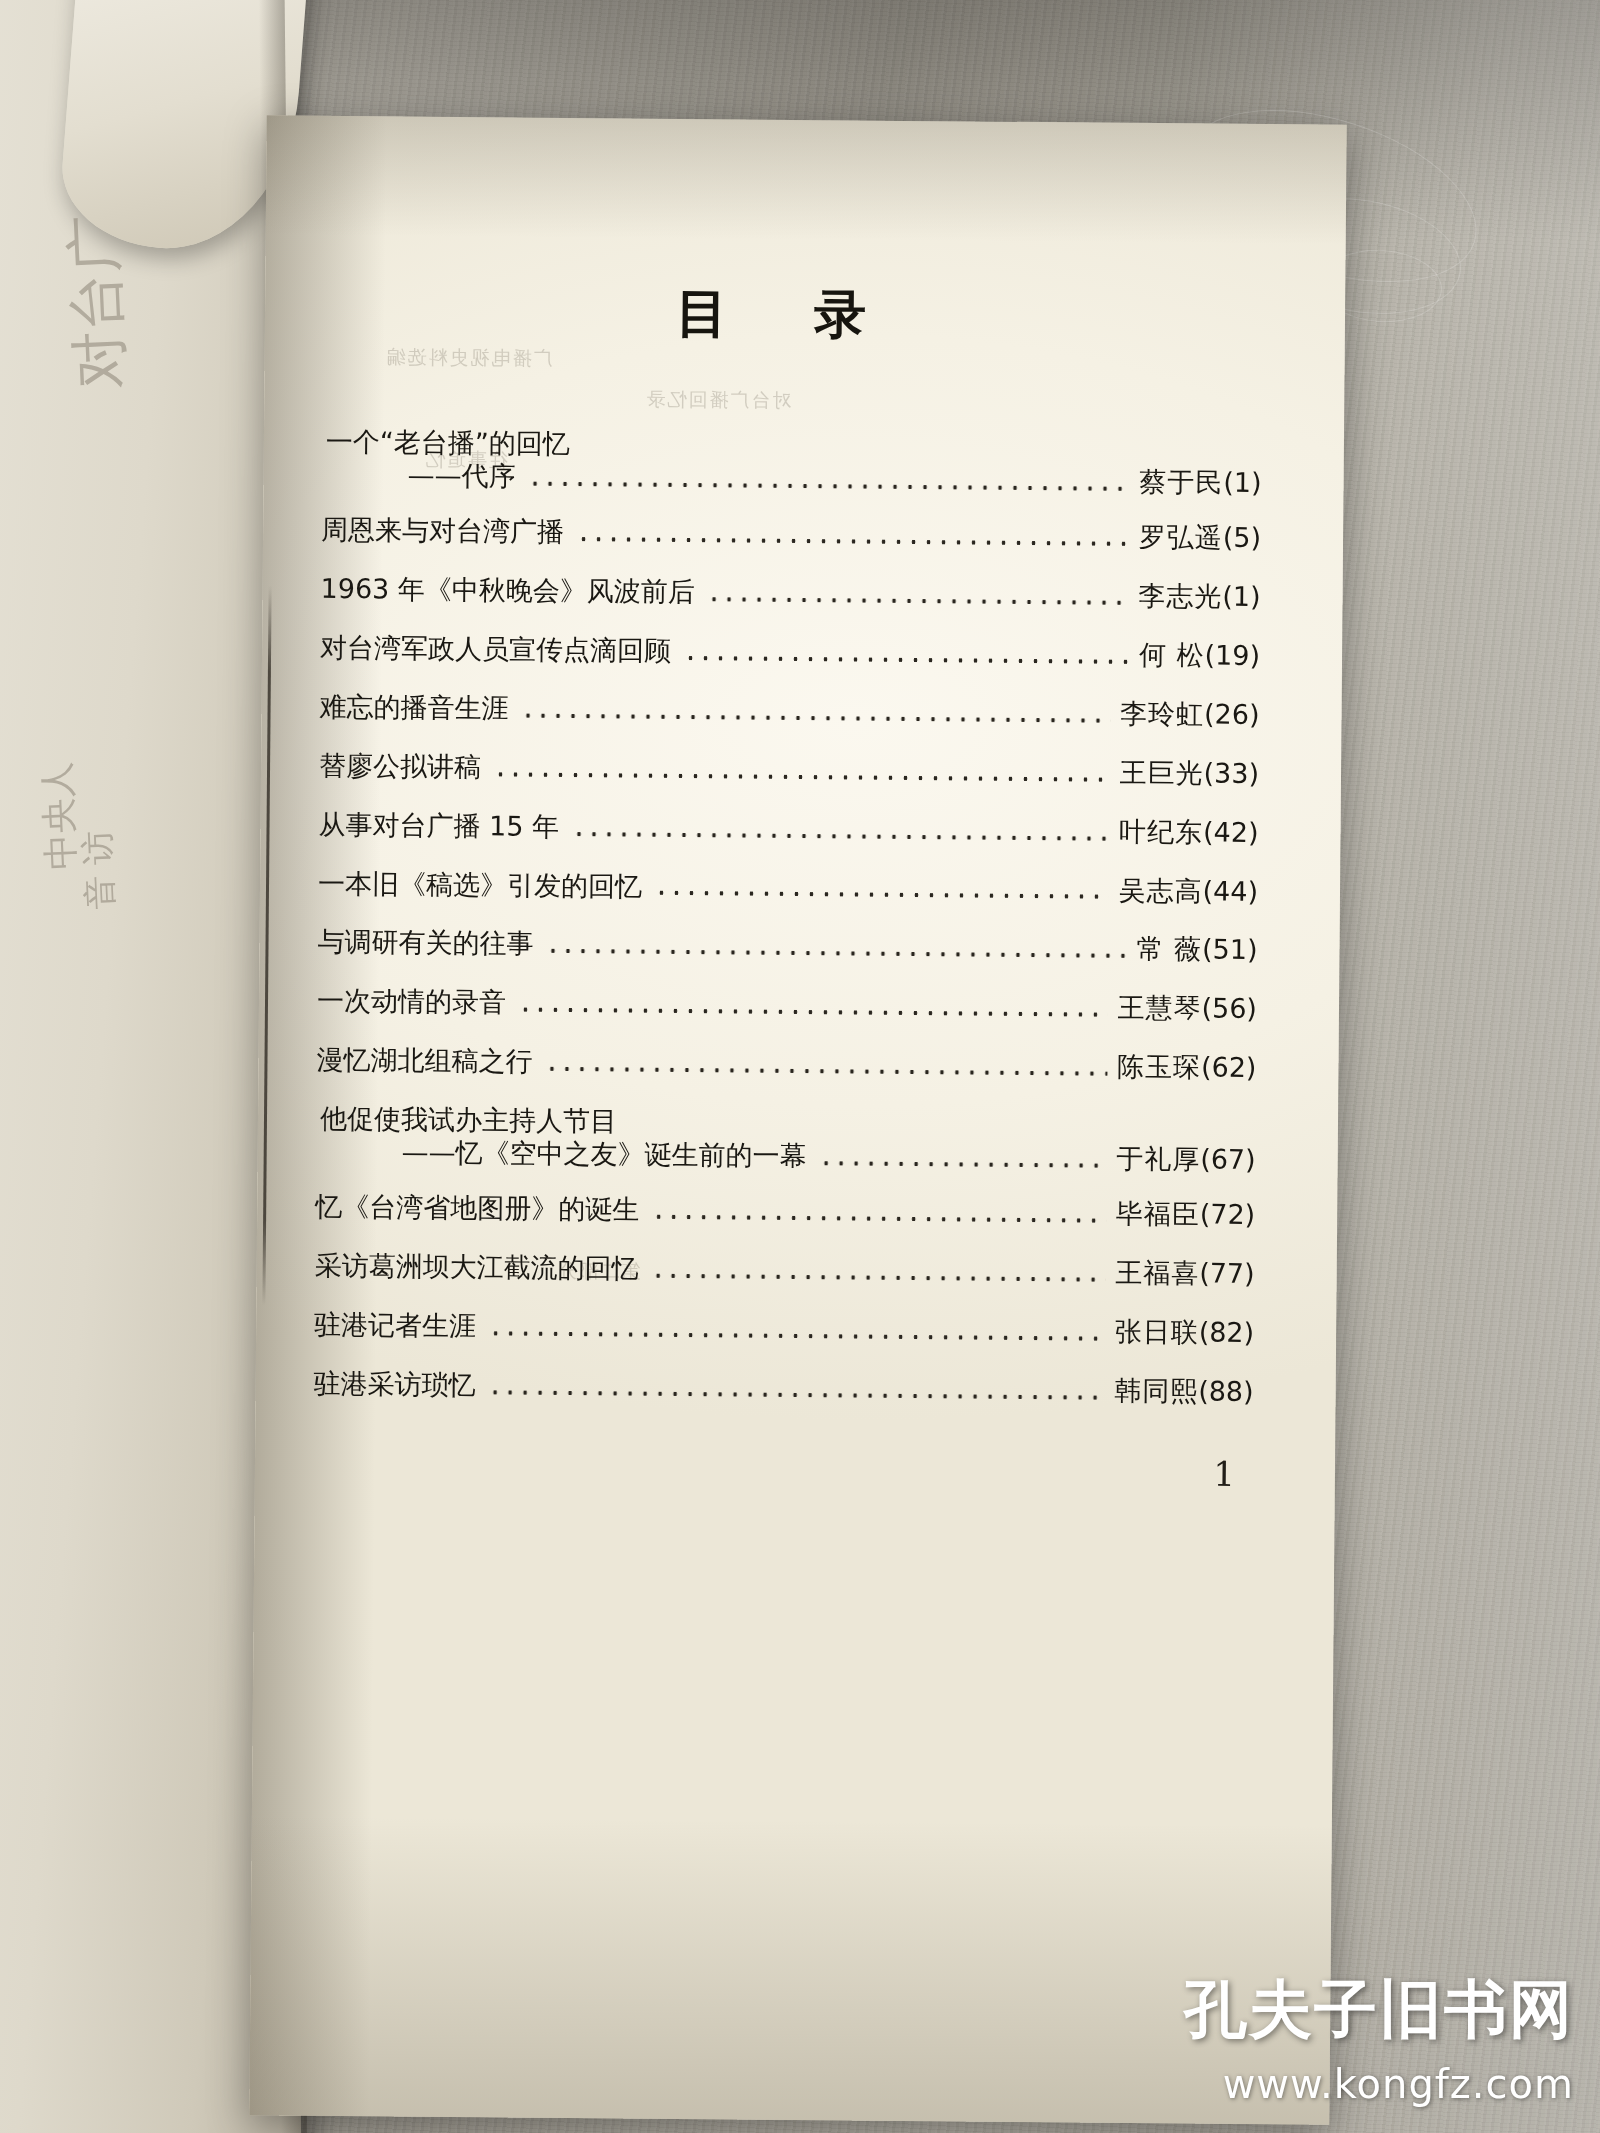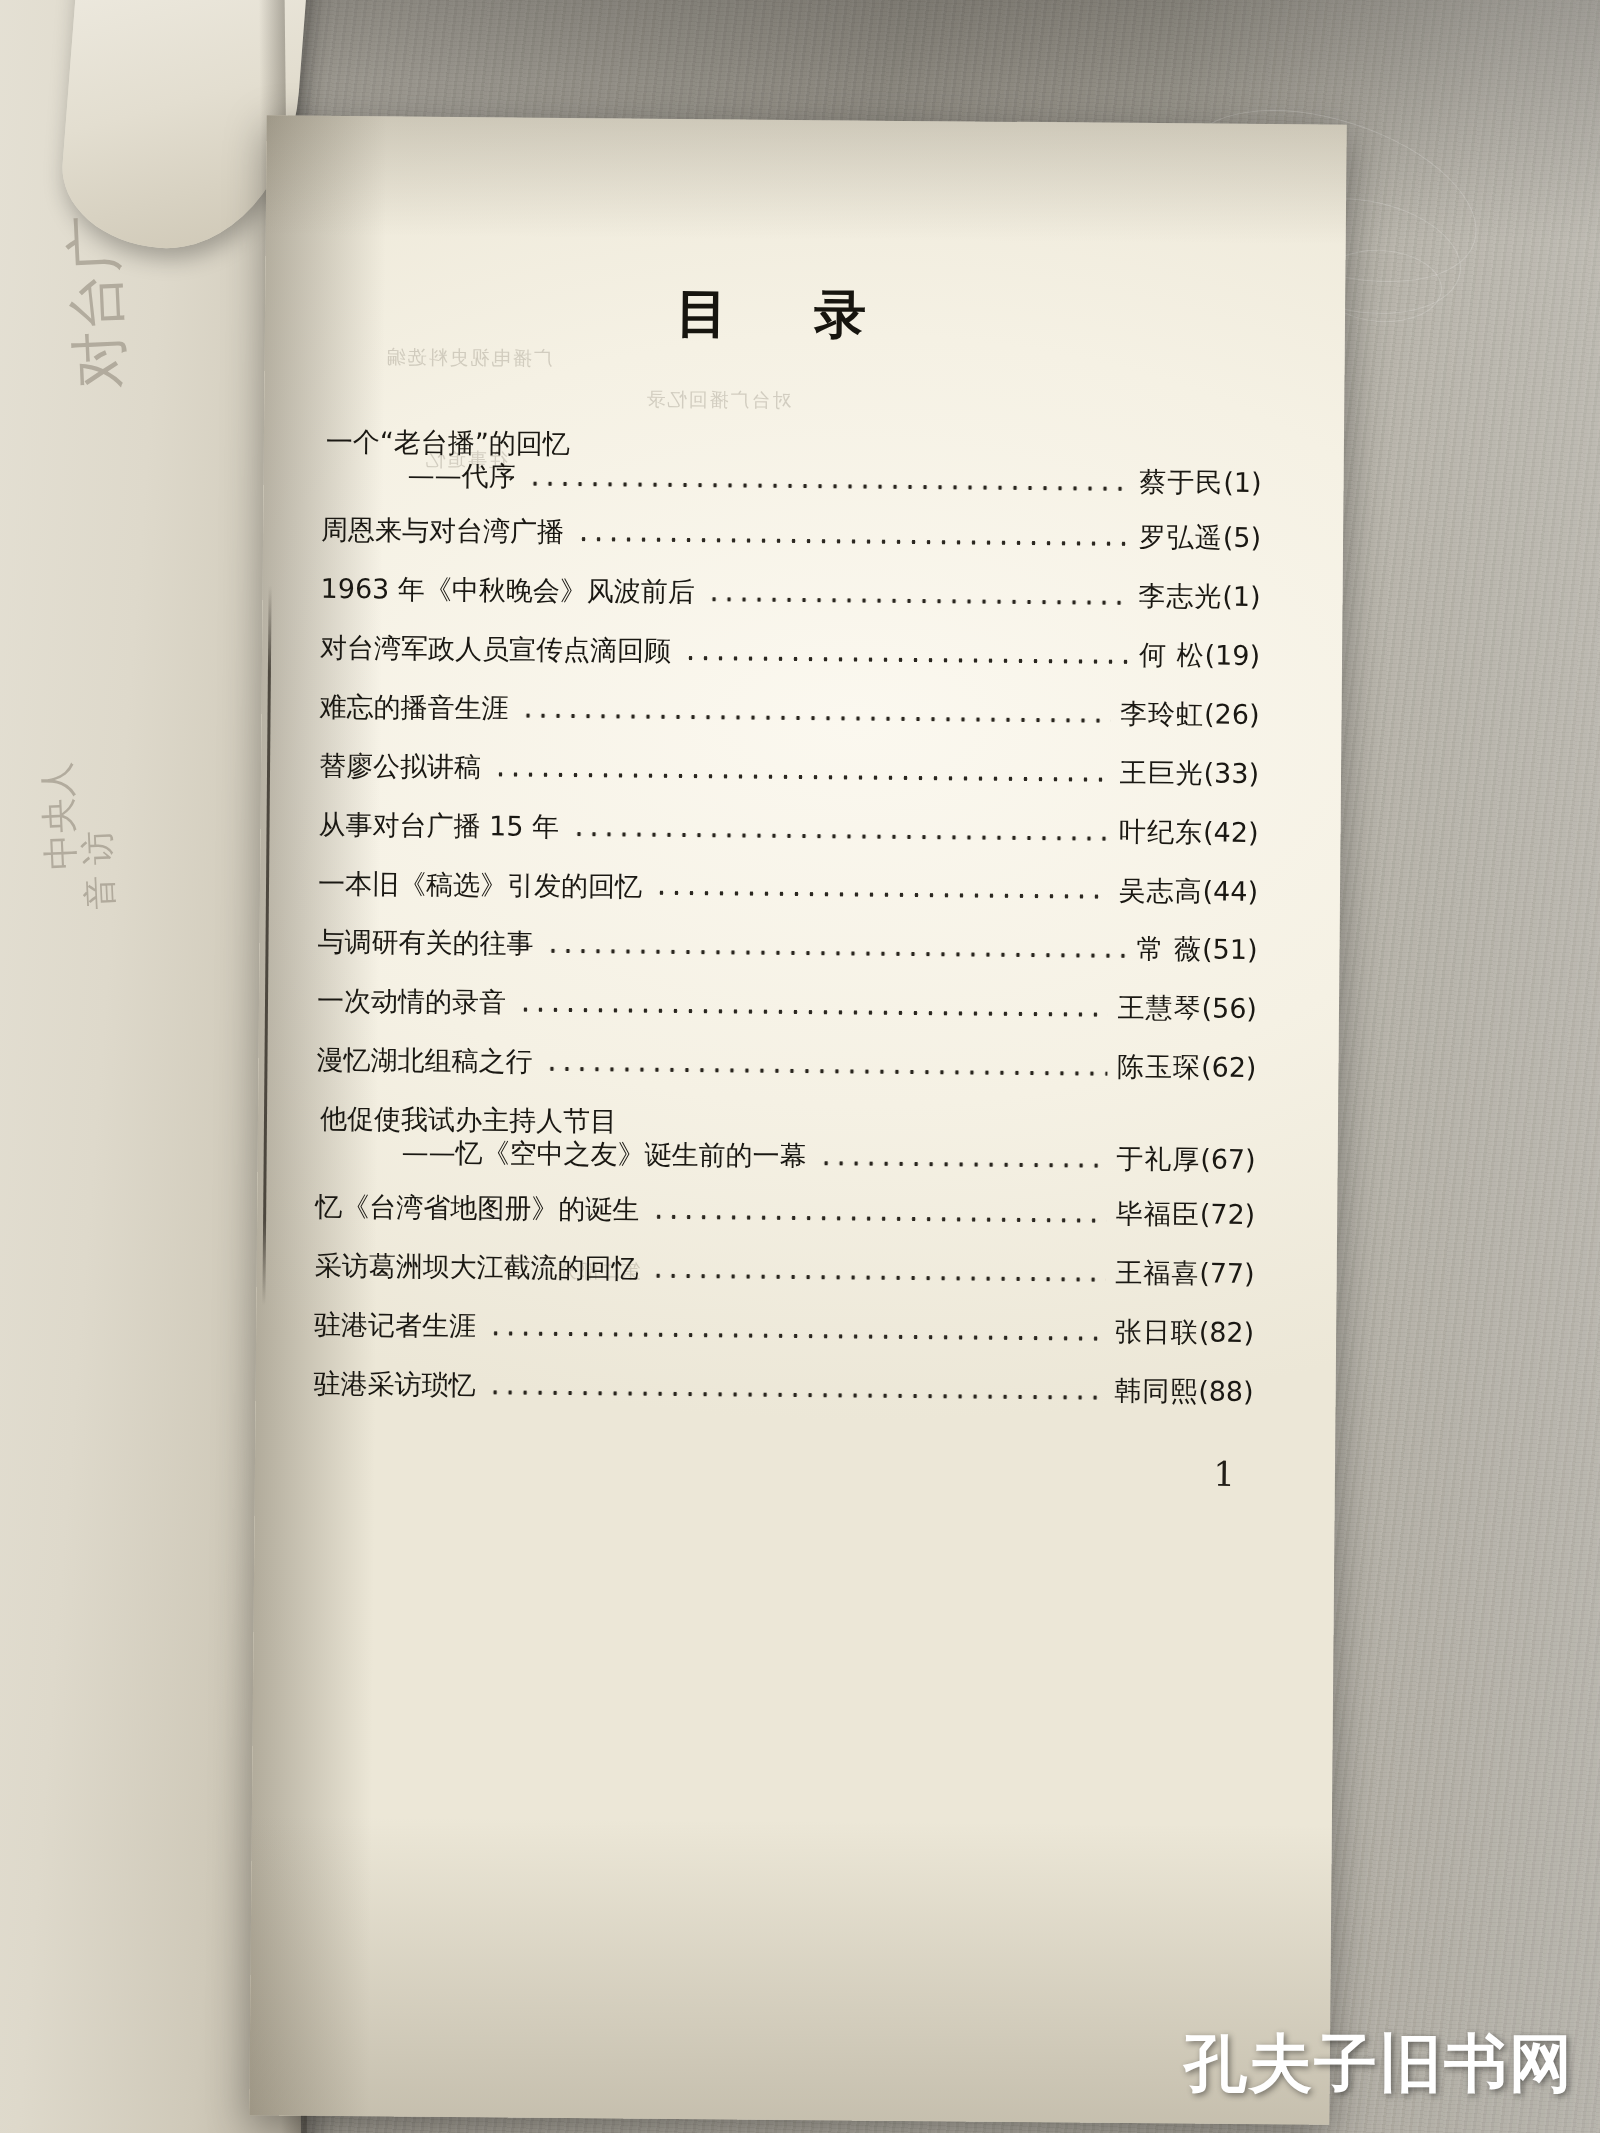--- a/index.html
+++ b/index.html
@@ -398,15 +398,16 @@
         </li>
 
       </ul>
 
       <div class="folio">1</div>
     </div>
   </div>
 
   <div class="watermark">
     <div class="wm-main">孔夫子旧书网</div>
+    <div class="wm-sub">www.kongfz.com</div>
   </div>
 
 </div>
 
 </body></html>

